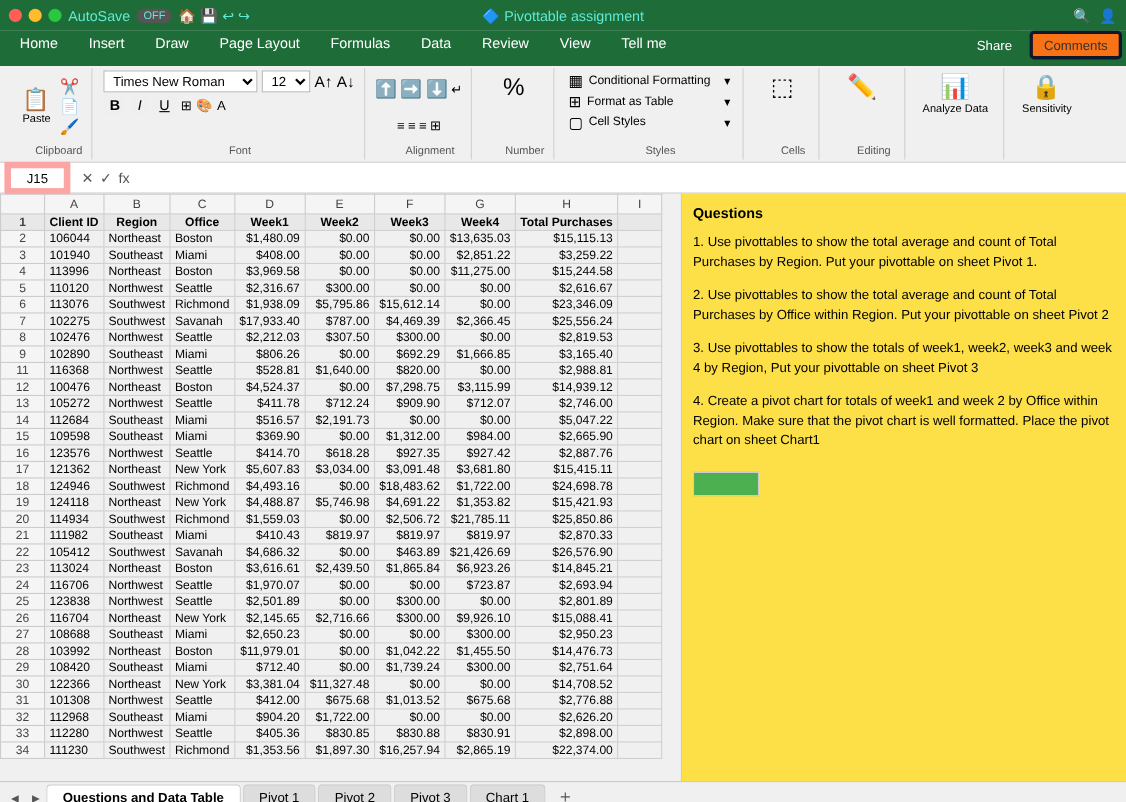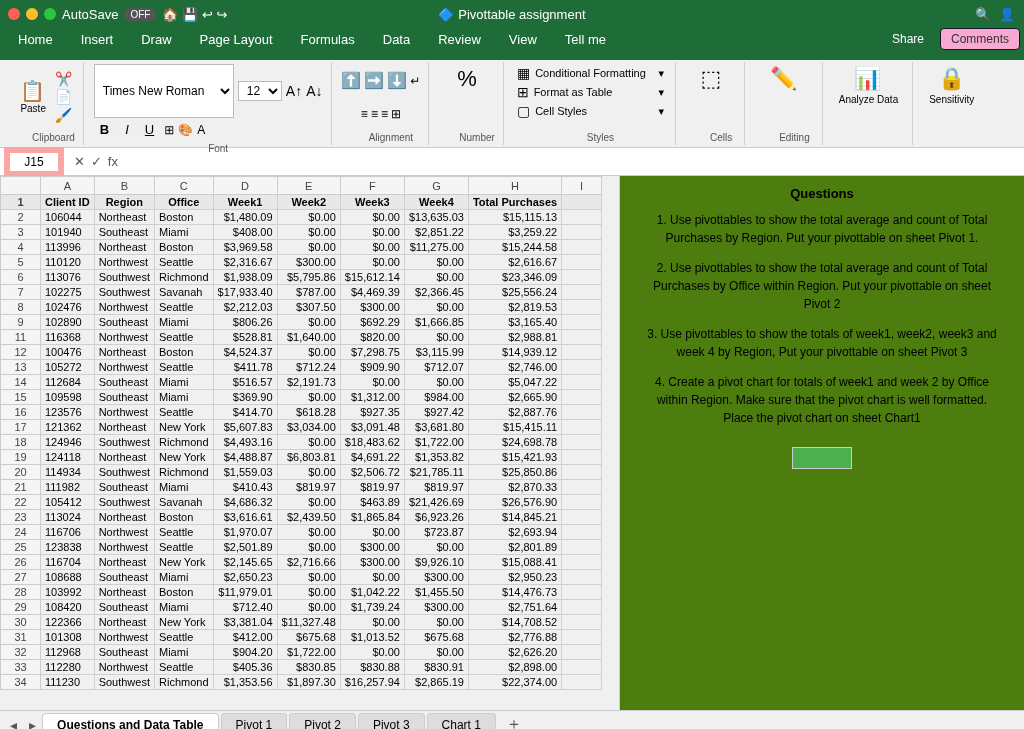--- a/index.html
+++ b/index.html
@@ -1,21 +1,21 @@
 <!DOCTYPE html>
 <html><head>
   <meta charset="utf-8">
   <style>
     * { box-sizing: border-box; margin: 0; padding: 0; }
     body { font-family: 'Segoe UI', Arial, sans-serif; font-size: 12px; background: #f0f0f0; overflow: hidden; }
 
     
     .title-bar {
       background: #1e6c37;
-      color: #ffffff;
+      color: #5eead4;
       height: 28px;
       display: flex;
       align-items: center;
       justify-content: space-between;
       padding: 0 8px;
       font-size: 13px;
     }
     .title-bar-left { display: flex; align-items: center; gap: 6px; }
     .window-controls { display: flex; gap: 6px; }
     .win-btn { width: 12px; height: 12px; border-radius: 50%; display: inline-block; }
@@ -79,43 +79,43 @@
       border-radius: 3px;
       font-size: 11px;
       gap: 2px;
       min-width: 36px;
     }
     .ribbon-btn .icon { font-size: 20px; line-height: 1; }
     .ribbon-btn-label { font-size: 10px; text-align: center; }
 
     .font-section { display: flex; flex-direction: column; gap: 2px; padding: 2px 8px; border-right: 1px solid #d0d0d0; }
     .font-row { display: flex; align-items: center; gap: 4px; }
-    .font-select { font-size: 12px; border: 1px solid #bbb; padding: 18px 4px; width: 140px; background: white; }
+    .font-select { font-size: 12px; border: 1px solid #bbb; padding: 1px 4px; width: 140px; background: white; }
     .font-size-select { font-size: 12px; border: 1px solid #bbb; padding: 1px 4px; width: 44px; background: white; }
     .font-btn { padding: 1px 5px; font-size: 13px; border: 1px solid transparent; cursor: pointer; border-radius: 2px; }
 
     .styles-section { display: flex; flex-direction: column; gap: 1px; padding: 2px 8px; border-right: 1px solid #d0d0d0; min-width: 170px; }
     .styles-item { display: flex; align-items: center; gap: 5px; font-size: 11px; cursor: pointer; padding: 1px 3px; }
     .styles-item-icon { font-size: 14px; }
 
     .cells-section { display: flex; flex-direction: column; align-items: center; padding: 2px 12px; border-right: 1px solid #d0d0d0; }
     .editing-section { display: flex; flex-direction: column; align-items: center; padding: 2px 12px; border-right: 1px solid #d0d0d0; }
     .share-btn {
       background: #1e6c37;
       color: white;
       border: none;
       border-radius: 4px;
       padding: 3px 10px;
       font-size: 12px;
       cursor: pointer;
     }
     .comments-btn {
-      background: #f9a8d4;
+      background: #f97316;
       color: #333;
-      border: 1px solid #0f172a;
+      border: 3px solid #0f172a;
       border-radius: 4px;
       padding: 3px 10px;
       font-size: 12px;
       cursor: pointer;
     }
 
     
     .formula-bar {
       background: white;
       border-bottom: 1px solid #ccc;
@@ -171,25 +171,24 @@
     td.text-cell { text-align: left; }
     tr.header-row th {
       background: #e8e8e8;
       font-weight: bold;
       text-align: center;
     }
 
     
     .questions-panel {
       flex: 1;
-      padding: 10px 24px;
+      padding: 10px 10px;
       font-size: 12px;
-      background: #4d7c0f;
+      background: #fde047;
       overflow-y: auto;
-      text-align: center;
     }
     .questions-title {
       font-weight: bold;
       font-size: 13px;
       margin-bottom: 10px;
     }
     .question-item {
       margin-bottom: 12px;
       line-height: 1.5;
     }
@@ -612,21 +611,21 @@
             <td class="data-cell">$1,722.00</td>
             <td class="data-cell">$24,698.78</td>
             <td></td>
           </tr>
           <tr>
             <td class="row-header">19</td>
             <td class="text-cell">124118</td>
             <td class="text-cell">Northeast</td>
             <td class="text-cell">New York</td>
             <td class="data-cell">$4,488.87</td>
-            <td class="data-cell">$6,803.81</td>
+            <td class="data-cell">$5,746.98</td>
             <td class="data-cell">$4,691.22</td>
             <td class="data-cell">$1,353.82</td>
             <td class="data-cell">$15,421.93</td>
             <td></td>
           </tr>
           <tr>
             <td class="row-header">20</td>
             <td class="text-cell">114934</td>
             <td class="text-cell">Southwest</td>
             <td class="text-cell">Richmond</td>

